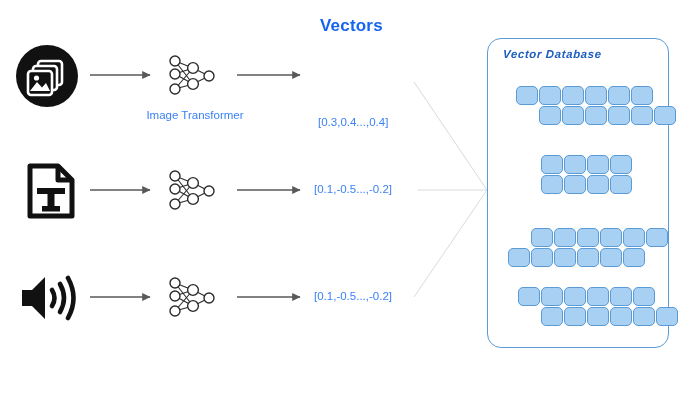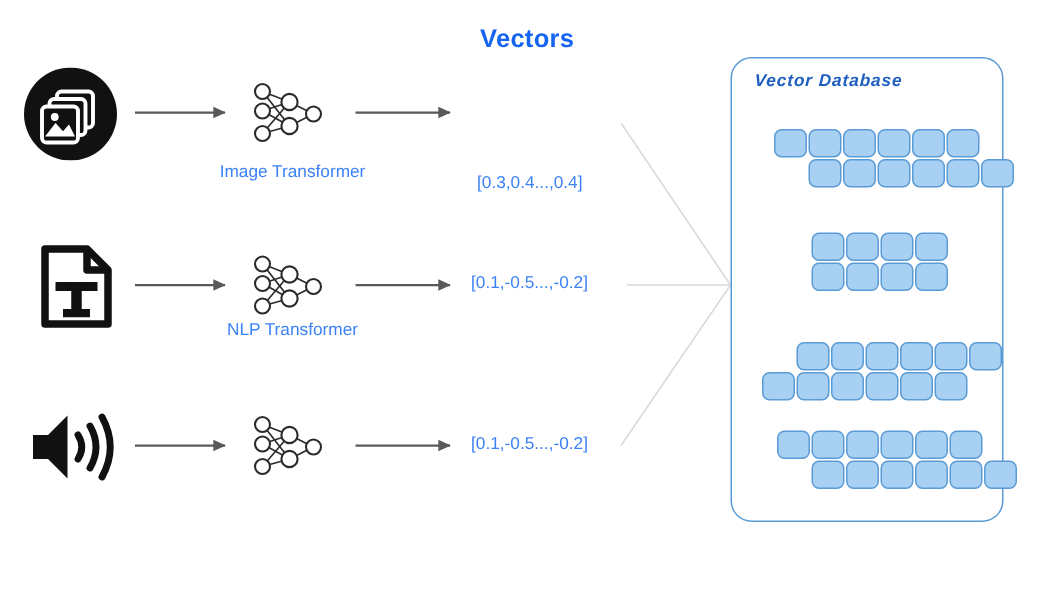--- a/index.html
+++ b/index.html
@@ -177,21 +177,20 @@
         <circle cx="15" cy="11" r="5"></circle>
           <circle cx="15" cy="24" r="5"></circle>
           <circle cx="15" cy="39" r="5"></circle>
         <circle cx="33" cy="18" r="5.4"></circle>
           <circle cx="33" cy="34" r="5.4"></circle>
         <circle cx="49" cy="26" r="5"></circle>
       </g>
     </svg>
   </div>
 
-  <div class="abs caption" style="left:120px;top:214px;width:150px;">NLP Transformer</div>
 
   <div class="abs vec-text" style="left:314px;top:183px;">[0.1,-0.5...,-0.2]</div>
 
   <div class="abs" style="left:16px;top:267px;">
     <svg class="src-icon" viewBox="0 0 62 56">
       <path d="M6 20 H16 L29 7 V49 L16 36 H6 Z" fill="#111111"></path>
       <g fill="none" stroke="#111111" stroke-width="4.6" stroke-linecap="round">
         <path d="M36 20 Q41 28 36 36"></path>
         <path d="M44 14 Q52 28 44 42"></path>
         <path d="M52 8 Q63 28 52 48"></path>

